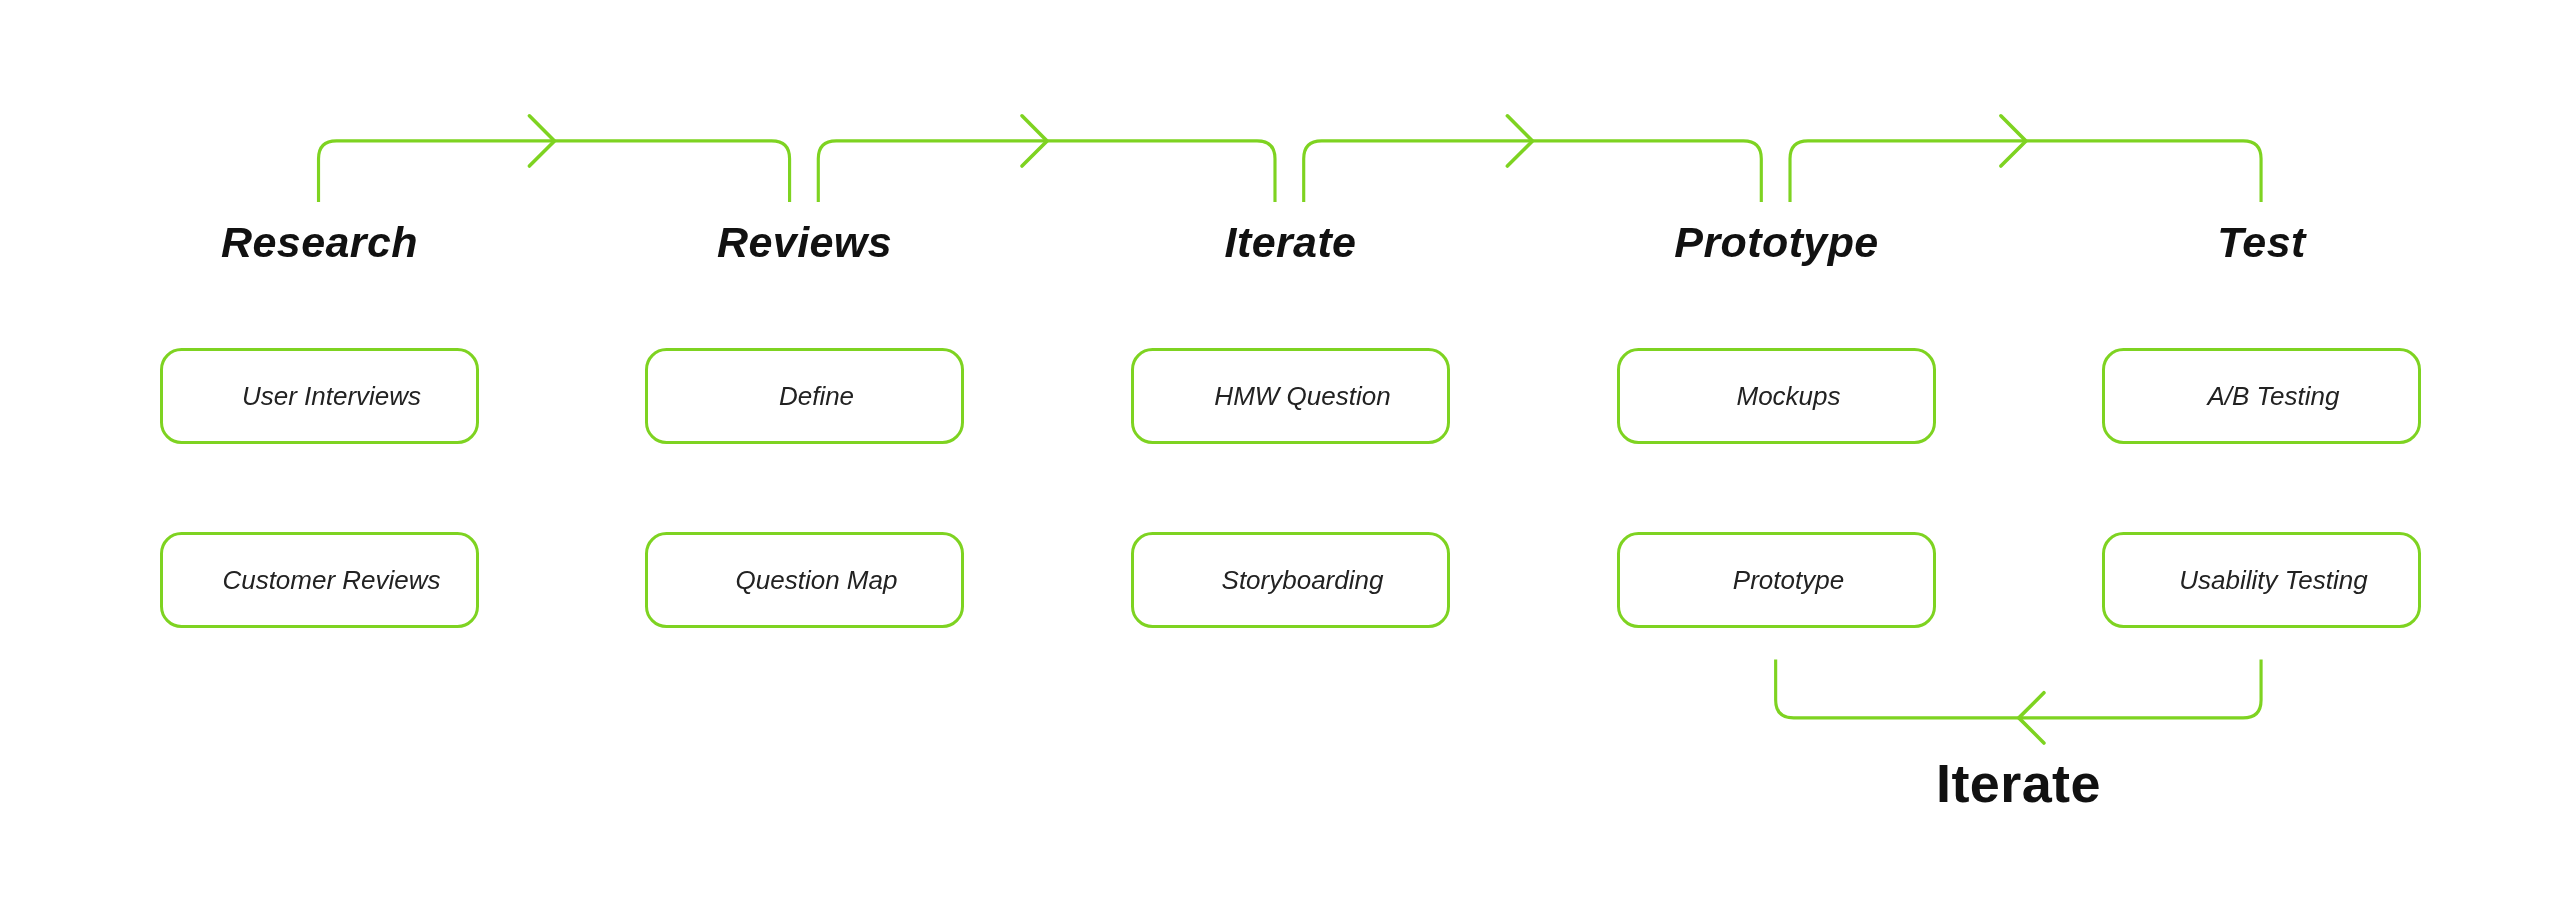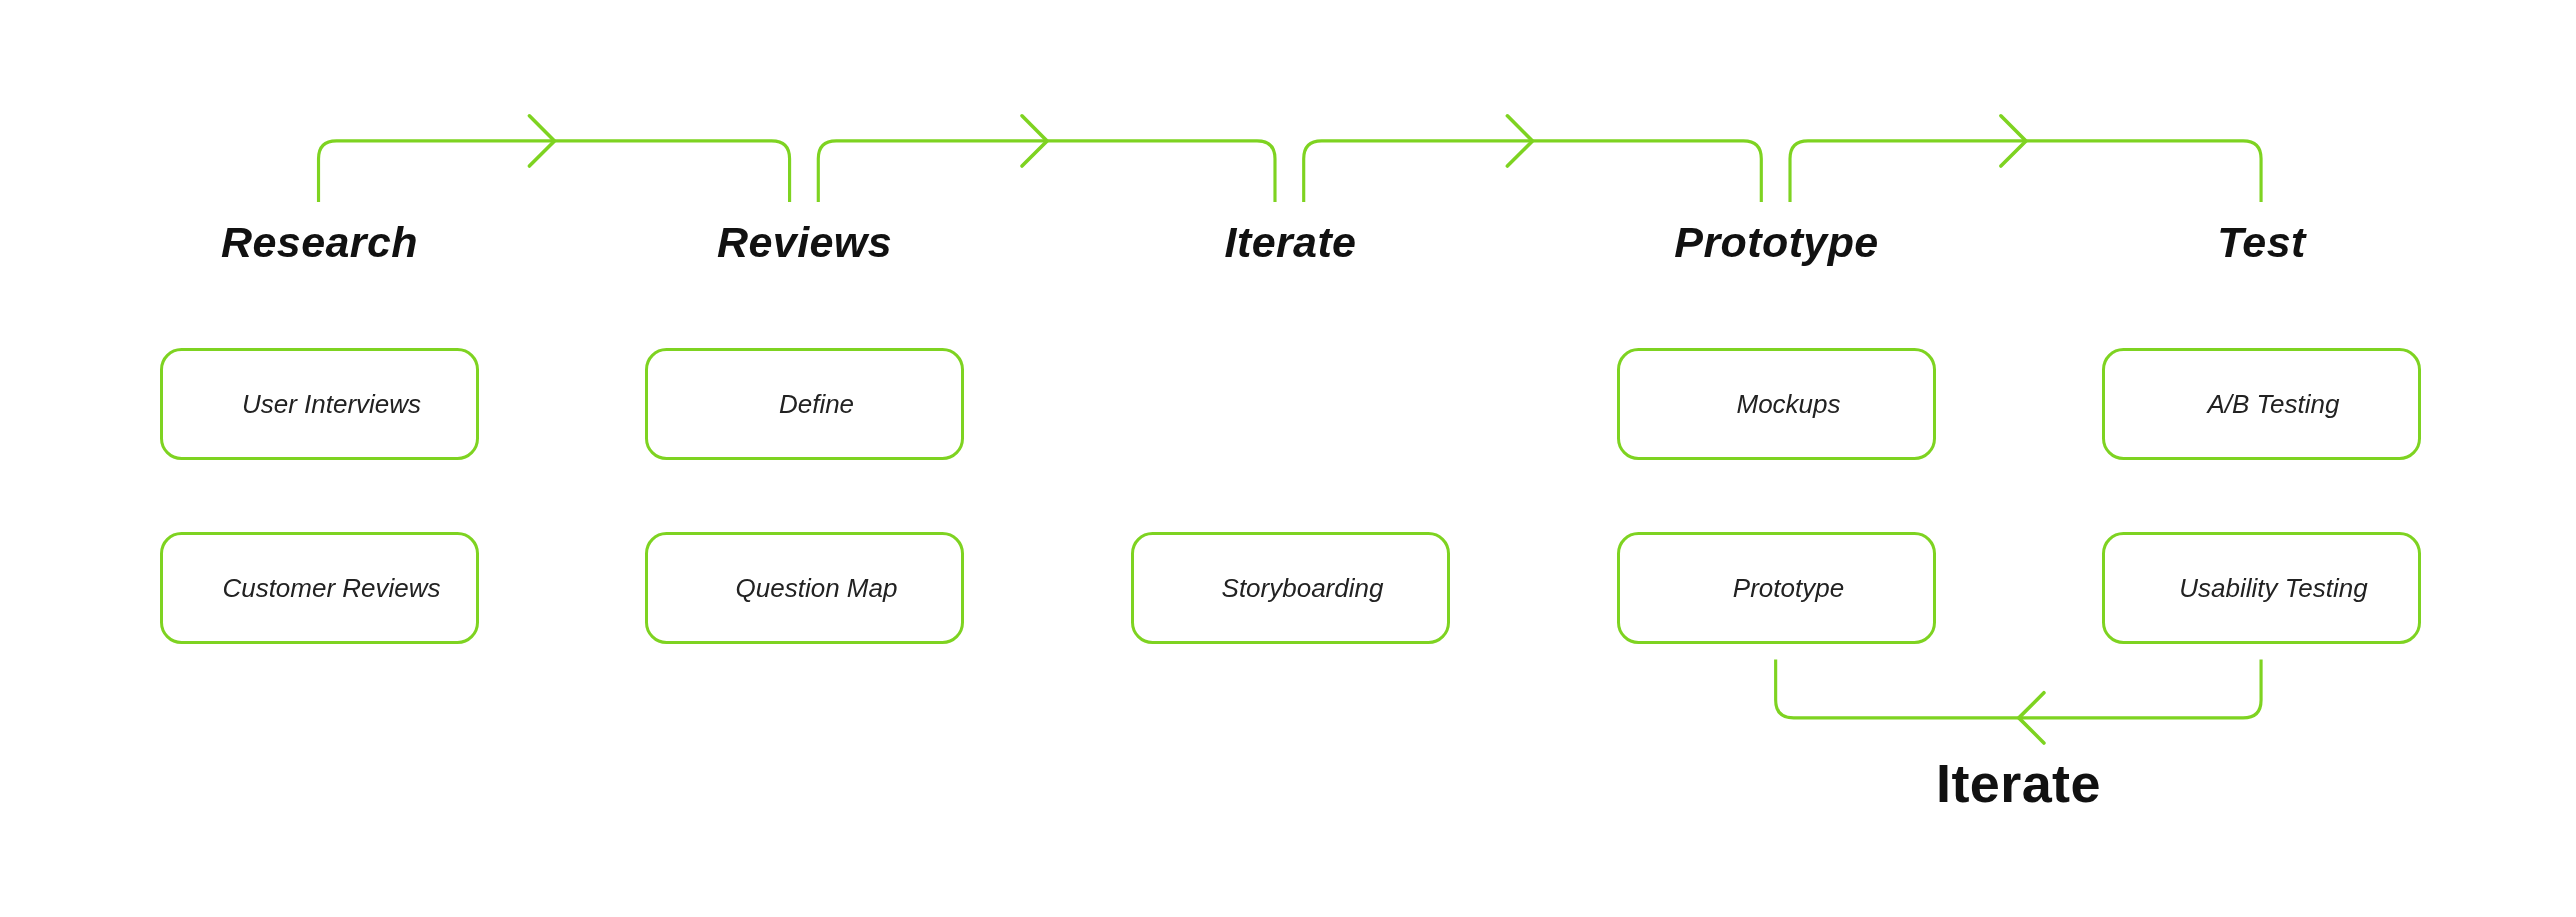--- a/index.html
+++ b/index.html
@@ -46,21 +46,21 @@
     font-weight: 700;
     line-height: 56px;
     color: var(--title-color);
     letter-spacing: 0.4px;
     white-space: nowrap;
   }
   .card {
     position: absolute;
     left: 0;
     width: 319px;
-    height: 112px;
+    height: 96px;
     border: 3.1px solid var(--accent);
     border-radius: 21.5px;
     background: #ffffff;
     display: flex;
     align-items: center;
     justify-content: center;
     padding-left: 24px;
   }
   .card.row-0 { top: 348px; }
   .card.row-1 { top: 532px; }
@@ -126,20 +126,23 @@
     <div class="card row-0">
       <span class="card-label">Define</span>
     </div>
     <div class="card row-1">
       <span class="card-label">Question Map</span>
     </div>
   </div>
 
   <div class="column col-2">
     <div class="stage-title">Iterate</div>
+    <div class="card row-0">
+      <span class="card-label">HMW Question</span>
+    </div>
     <div class="card row-1">
       <span class="card-label">Storyboarding</span>
     </div>
   </div>
 
   <div class="column col-3">
     <div class="stage-title">Prototype</div>
     <div class="card row-0">
       <span class="card-label">Mockups</span>
     </div>

